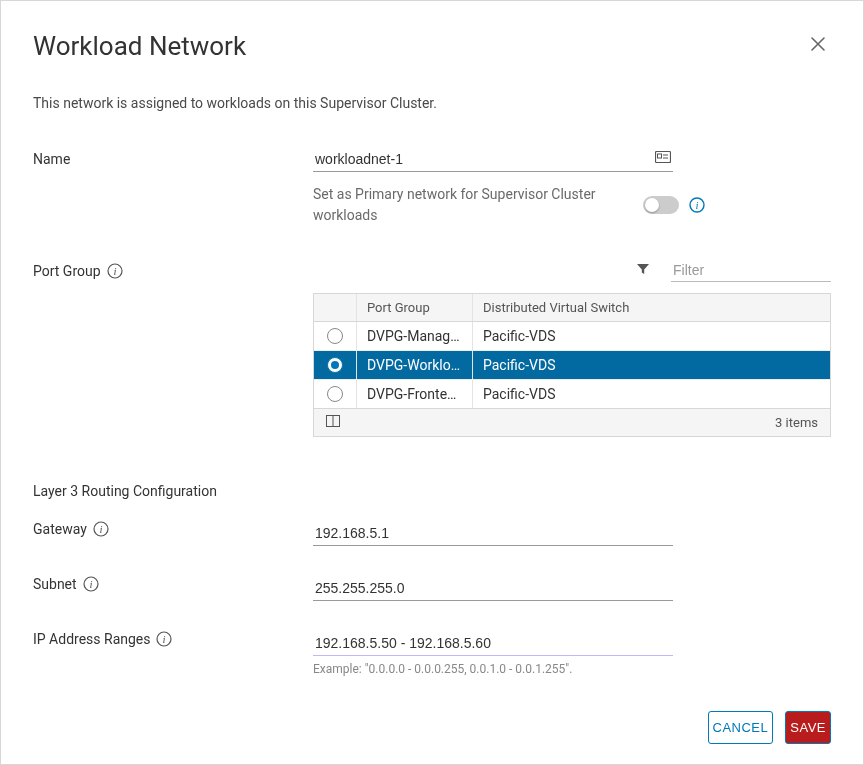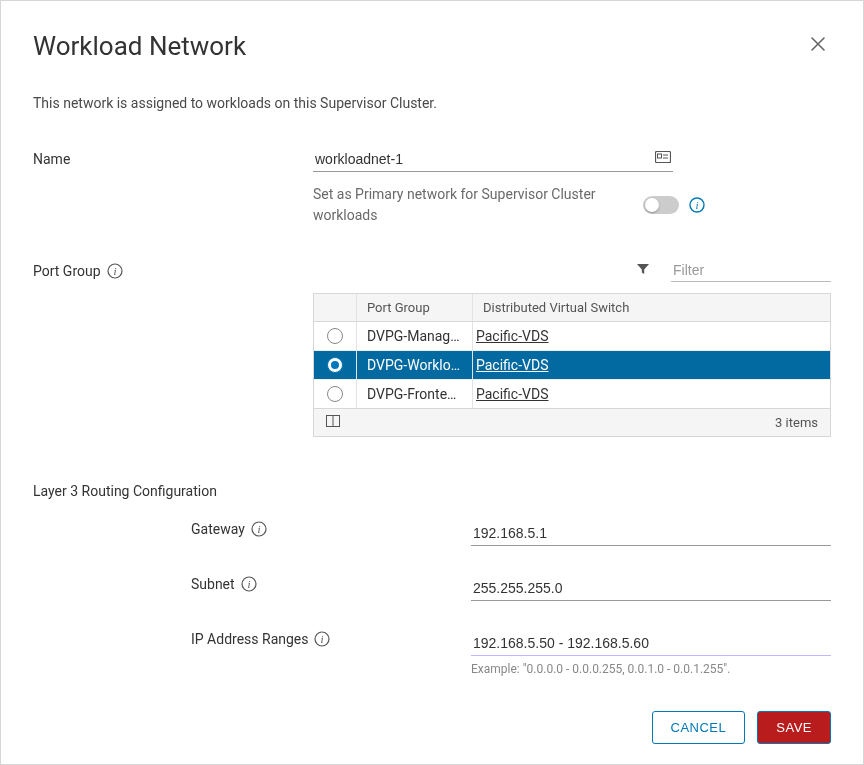--- a/index.html
+++ b/index.html
@@ -174,21 +174,21 @@
     font-size: 14px;
     cursor: pointer;
   }
   .pg-row:last-of-type { border-bottom: none; }
   .pg-row.selected {
     background: #0369a1;
     color: #fff;
   }
   .pg-row .pg-col-radio { display:flex; align-items:center; justify-content:center; padding: 6px 0; }
   .pg-row .pg-col-pg { padding: 6px 10px; white-space:nowrap; overflow:hidden; text-overflow:ellipsis; }
-  .pg-row .pg-col-dvs { padding: 6px 3px; white-space:nowrap; overflow:hidden; text-overflow:ellipsis;text-decoration:underline; }
+  .pg-row .pg-col-dvs { padding: 6px 10px; white-space:nowrap; overflow:hidden; text-overflow:ellipsis; }
 
   .radio-outer {
     width: 16px; height: 16px; border-radius: 50%;
     border: 1.5px solid #888; display:inline-flex;
     align-items:center; justify-content:center;
     background: #fff;
   }
   .pg-row.selected .radio-outer { border-color:#0079b8; }
   .radio-inner {
     width: 8px; height: 8px; border-radius:50%; background:#0079b8;
@@ -210,21 +210,20 @@
   .section-heading {
     margin-top: 46px;
     margin-bottom: 22px;
     color: #333;
     font-size: 14px;
   }
   .l3-row {
     display: flex;
     align-items: flex-start;
     margin-bottom: 30px;
-    justify-content: flex-end;
   }
   .l3-label {
     width: 280px;
     display:flex;
     align-items:center;
     gap:6px;
     color:#333;
   }
   .l3-input {
     width: 360px;
@@ -247,21 +246,21 @@
   
   .modal-footer {
     margin-top: auto;
     display: flex;
     justify-content: flex-end;
     gap: 12px;
     padding-top: 12px;
   }
   .btn {
     font-size: 13px;
-    padding: 8px 18px;
+    padding: 8px 4px;
     border-radius: 3px;
     letter-spacing: 0.5px;
     cursor: pointer;
     border: 1px solid transparent;
     font-weight: 500;
     text-align: right;
   }
   .btn-secondary {
     background: #fff;
     border-color: #0079b8;

